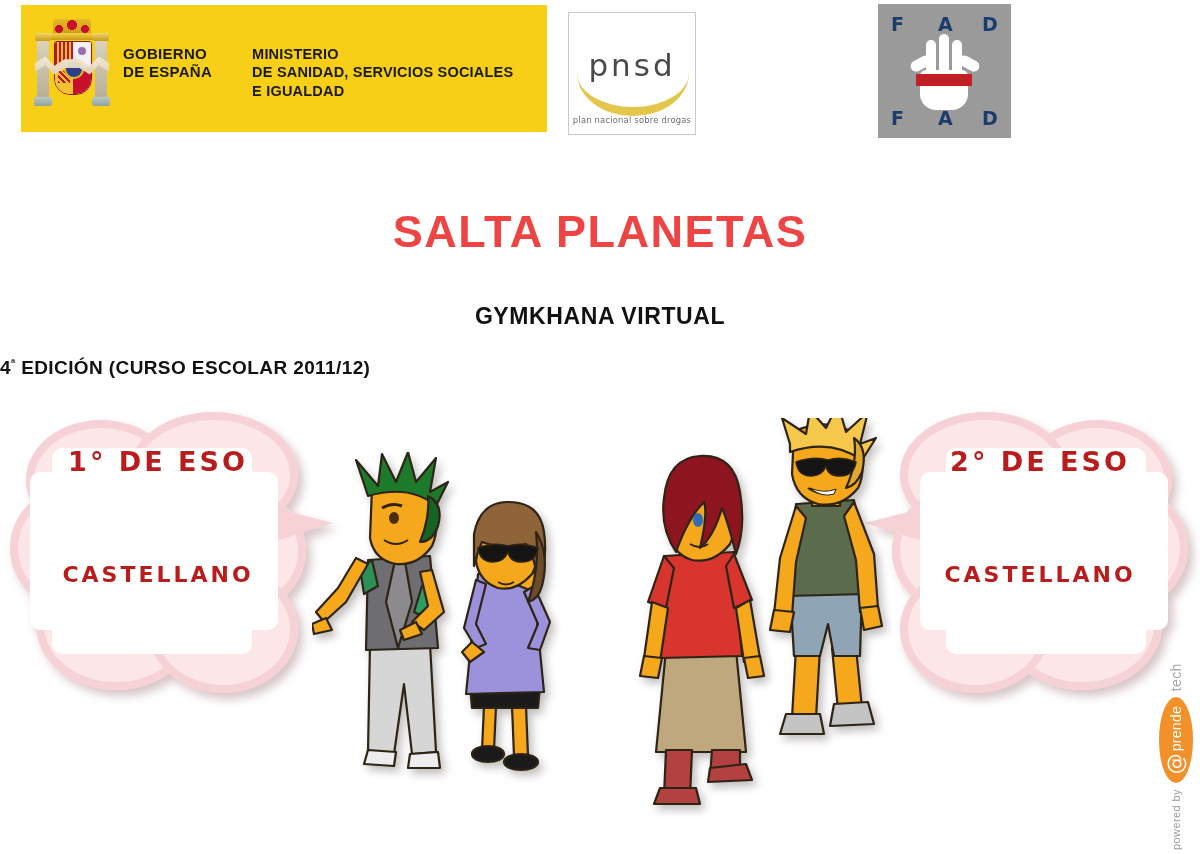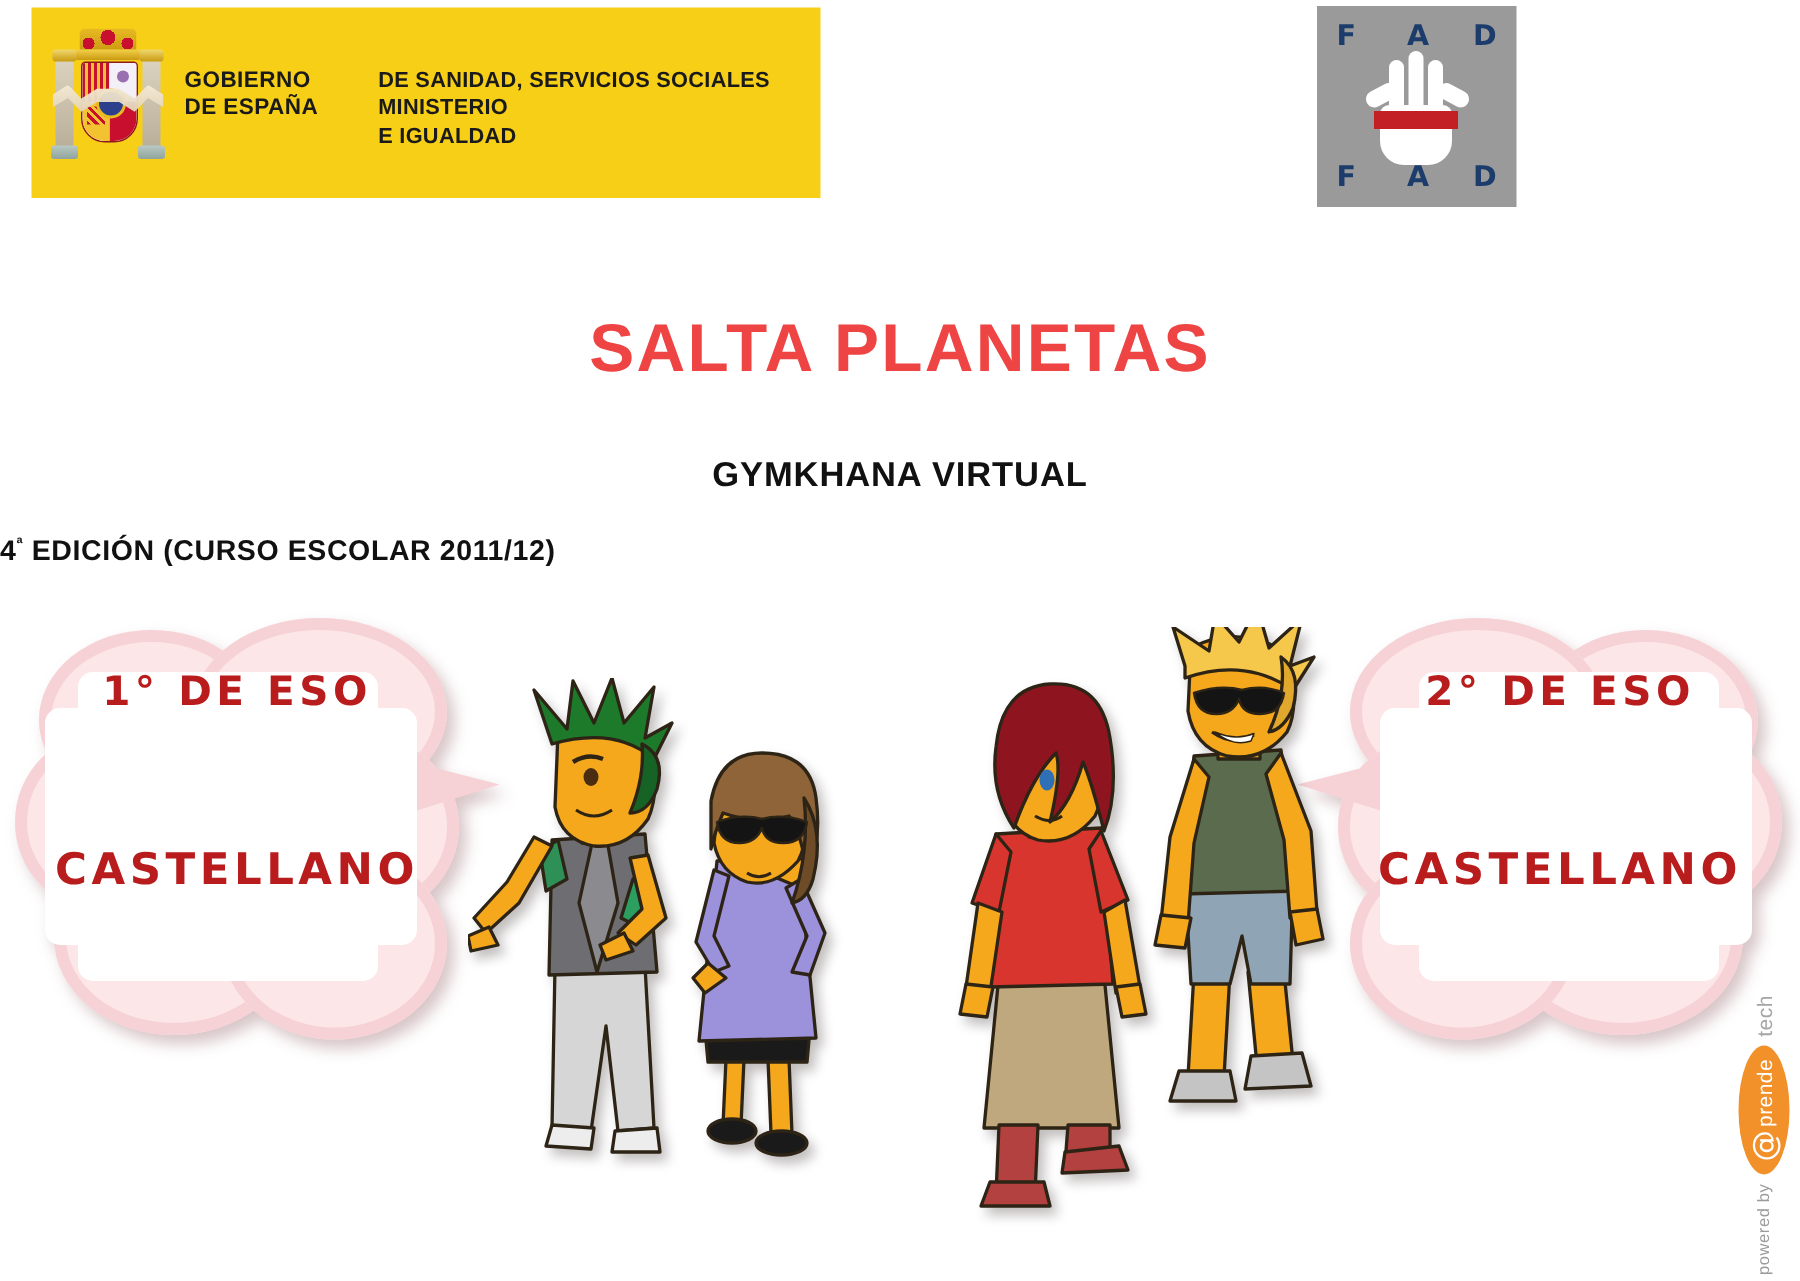--- a/index.html
+++ b/index.html
@@ -169,21 +169,21 @@
   .bubble .sheet{
     position:absolute;background:#ffffff;border-radius:10px;
   }
   .bubble-txt{
     position:absolute;left:0;right:0;text-align:center;
     color:#b91c1c;font-weight:bold;
     font-family:"DejaVu Sans", sans-serif;
     letter-spacing:3px;
   }
   .bubble-line1{top:36px;font-size:27px;}
-  .bubble-line2{top:152px;font-size:29px;}
+  .bubble-line2{top:152px;font-size:22px;}
   .tail{
     position:absolute;width:0;height:0;
   }
 
   .bubble-left{left:8px;top:410px;}
   .bubble-right{left:890px;top:410px;}
 
   
   .char{position:absolute;}
 
@@ -239,27 +239,34 @@
       </div>
       <div class="escus"></div>
       <div class="ribbon"></div>
     </div>
     <div class="gob-text">
       <div class="gob-col1">
         <div>GOBIERNO</div>
         <div>DE ESPAÑA</div>
       </div>
       <div class="gob-col2">
+        <div>MINISTERIO</div>
         <div>DE SANIDAD, SERVICIOS SOCIALES</div>
-        <div>MINISTERIO</div>
         <div>E IGUALDAD</div>
       </div>
     </div>
   </div>
 
+  <div class="pnsd-box">
+    <div class="pnsd-inner">
+      <div class="pnsd-arc"></div>
+      <div class="pnsd-word">pnsd</div>
+      <div class="pnsd-sub">plan nacional sobre drogas</div>
+    </div>
+  </div>
 
   <div class="fad-box">
     <span class="fad-letter fad-f1">F</span>
     <span class="fad-letter fad-a1">A</span>
     <span class="fad-letter fad-d1">D</span>
     <span class="fad-letter fad-f2">F</span>
     <span class="fad-letter fad-a2">A</span>
     <span class="fad-letter fad-d2">D</span>
     <div class="fad-hand">
       <div class="thumb"></div>

